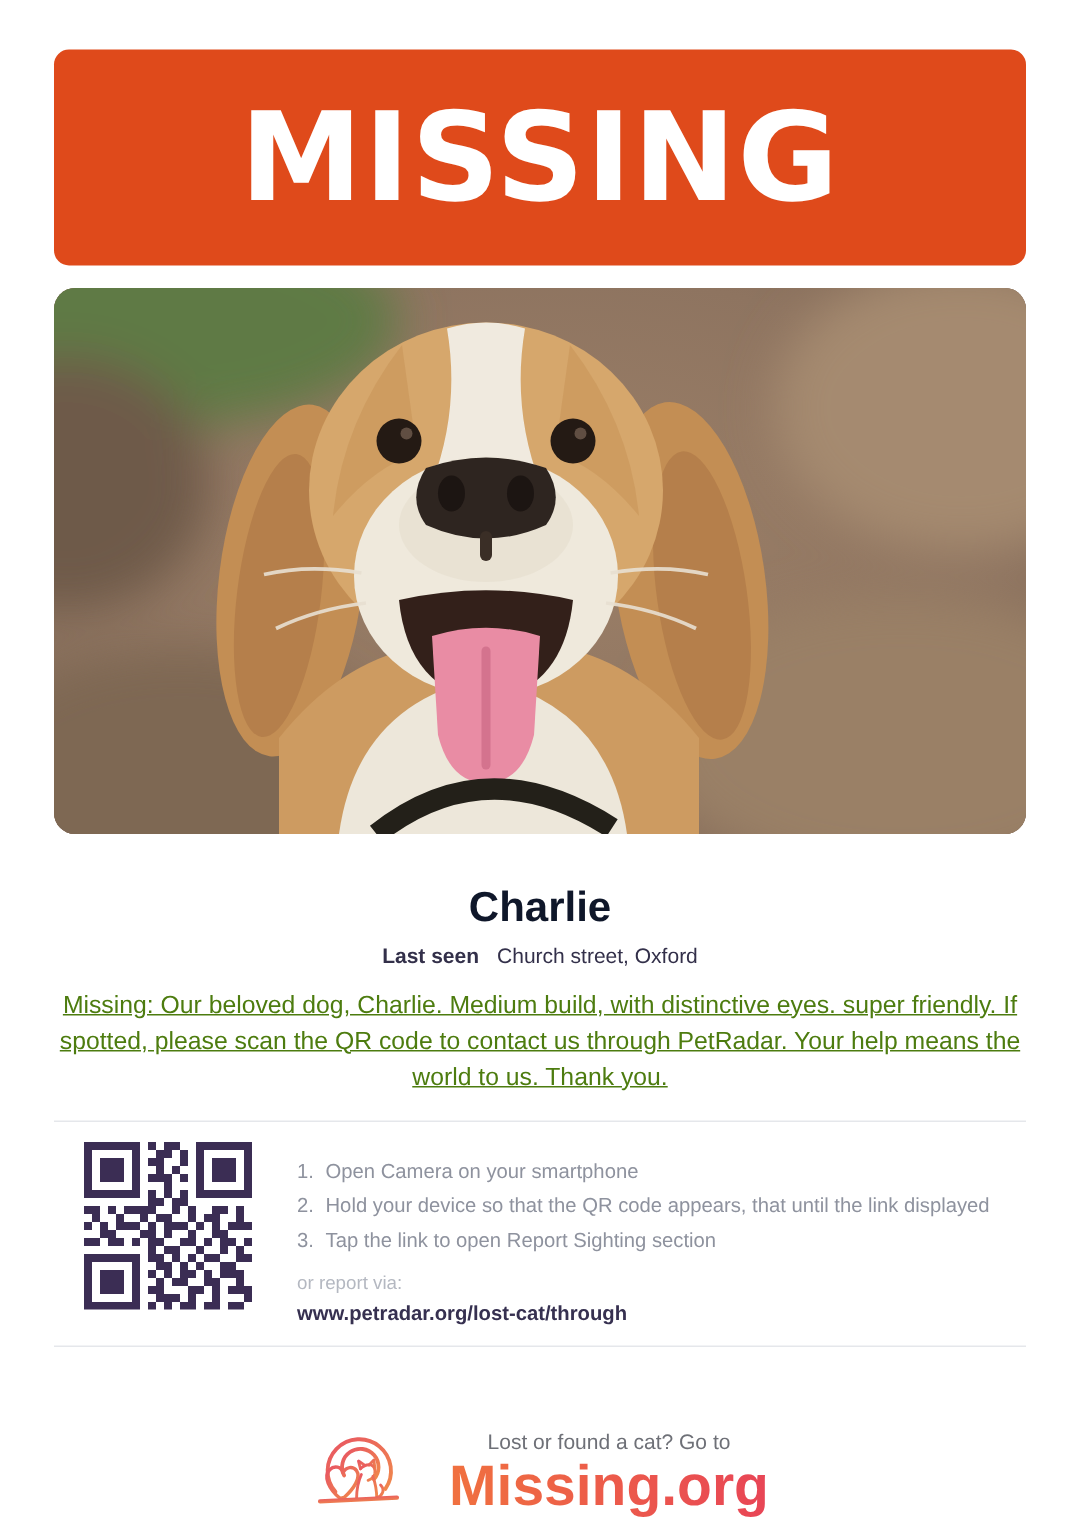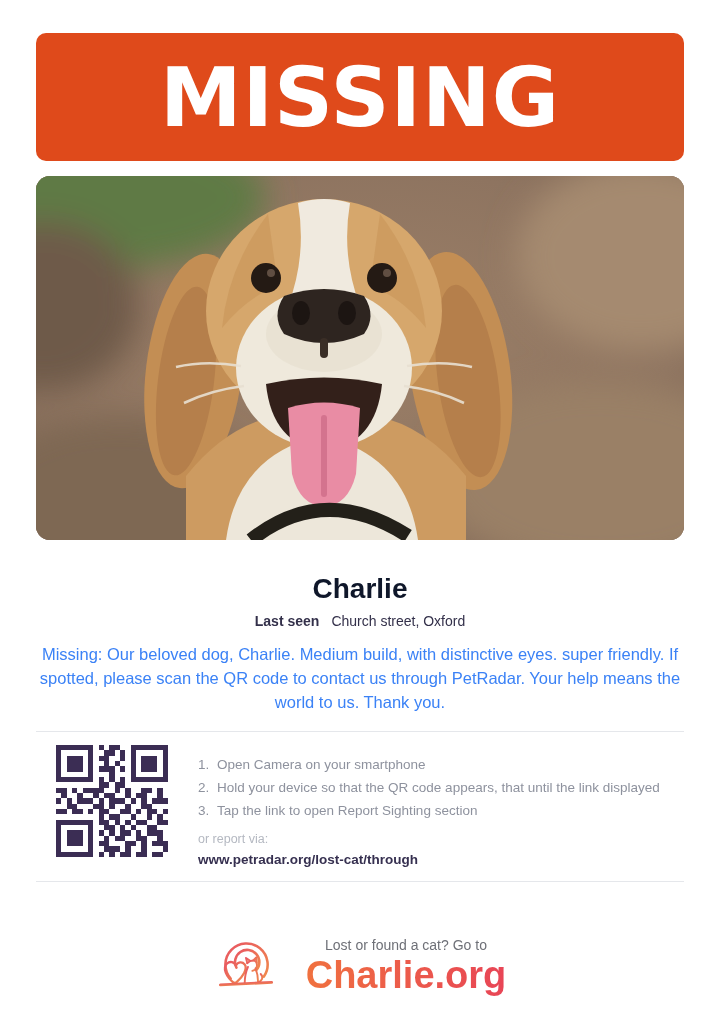--- a/index.html
+++ b/index.html
@@ -1,29 +1,29 @@
 <!DOCTYPE html>
 <html><head>
 <meta charset="utf-8">
 <style>
   html,body{margin:0;padding:0;background:#ffffff;}
   body{width:720px;height:1018px;font-family:"Liberation Sans",sans-serif;overflow:hidden;}
   .poster{padding:33px 36px 0;}
 
-  .banner{height:128px;background:#DF4A1B;border-radius:10px;display:flex;align-items:center;justify-content:center;}
+  .banner{height:144px;background:#DF4A1B;border-radius:10px;display:flex;align-items:center;justify-content:center;}
   .banner-title{color:#ffffff;font-size:82px;font-weight:700;letter-spacing:1px;font-family:"DejaVu Sans","Liberation Sans",sans-serif;}
 
   .photo{margin-top:15px;height:364px;border-radius:14px;overflow:hidden;background:#8E7460;}
   .photo svg{display:block;width:100%;height:100%;}
 
   .pet-name{margin:32px 0 0;text-align:center;font-size:28px;font-weight:700;color:#0f172a;line-height:1.2;}
   .last-seen{margin-top:7px;text-align:center;font-size:14px;color:#33304A;}
   .ls-label{font-weight:700;margin-right:12px;}
 
-  .desc{margin:13px auto 10px;width:645px;text-align:center;font-size:16.5px;line-height:24px;color:#3b82f6;}
+  .desc{margin:13px auto 10px;width:645px;text-align:center;font-size:16.5px;line-height:24px;color:#4d7c0f;text-decoration:underline;}
 
   .divider{margin:17px 0 0;border:none;border-top:1px solid #E5E7EB;height:0;}
 
   .qr-row{display:flex;margin-top:13px;padding-left:20px;gap:30px;align-items:flex-start;}
   .qr{width:112px;height:112px;flex:0 0 auto;}
   .qr svg{display:block;width:112px;height:112px;}
   .steps{padding-top:8px;font-size:13.5px;color:#8E929E;}
   .step{display:flex;line-height:23px;}
   .step-num{width:19px;flex:0 0 auto;}
   .or-report{margin-top:9px;font-size:12.5px;color:#B4B8C1;line-height:17px;}
@@ -154,17 +154,17 @@
           <path d="M52 49 L50 41 L56 45 M61 45 L66 40 L67 48" stroke-width="3"></path>
           <path d="M52 49 Q57 44 63 45 Q68 47 67 54 Q66 59 60 61" stroke-width="3"></path>
           <path d="M53 55 C49 64 48 72 48 80 M65 57 C68 65 69 72 69 80" stroke-width="3"></path>
           <path d="M69 79 C75 77 78 71 73 66" stroke-width="3"></path>
           <path d="M10 83 L90 79" stroke-width="4.5"></path>
         </g>
       </svg>
     </div>
     <div class="footer-text">
       <div class="tagline">Lost or found a cat? Go to</div>
-      <div class="brand">Charlie.org</div>
+      <div class="brand">Missing.org</div>
     </div>
   </div>
 
 </div>
 
 </body></html>

